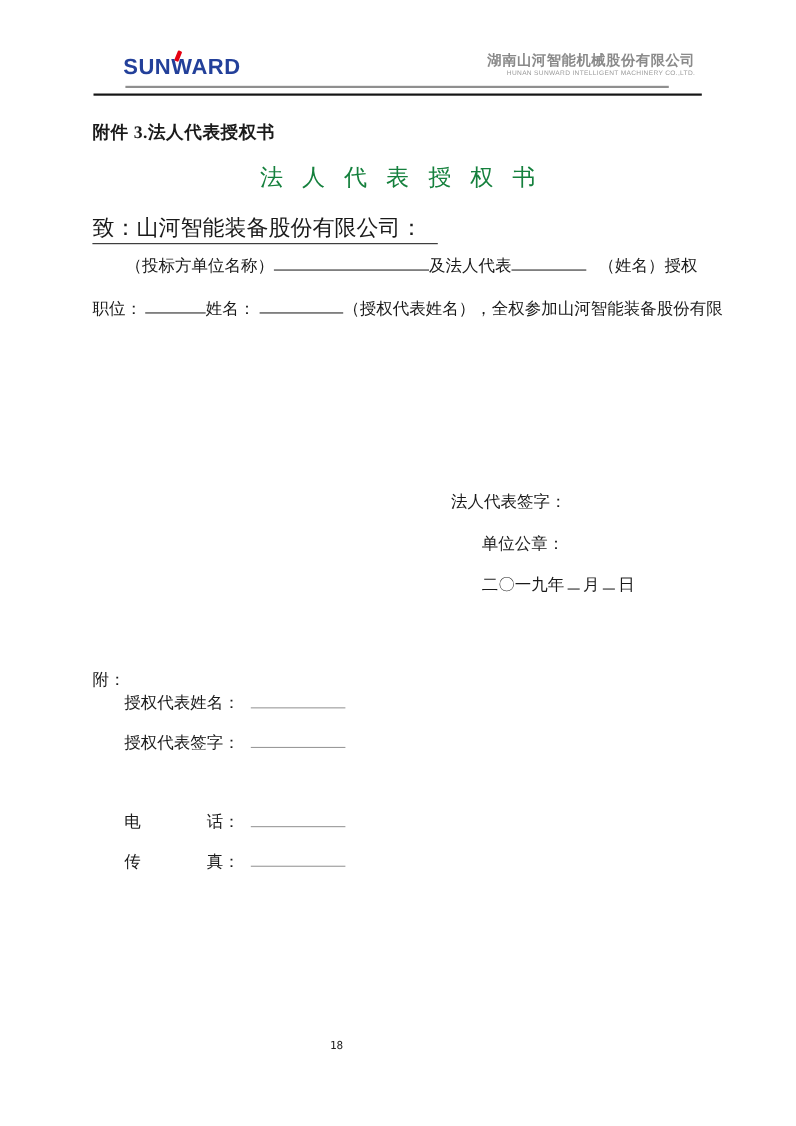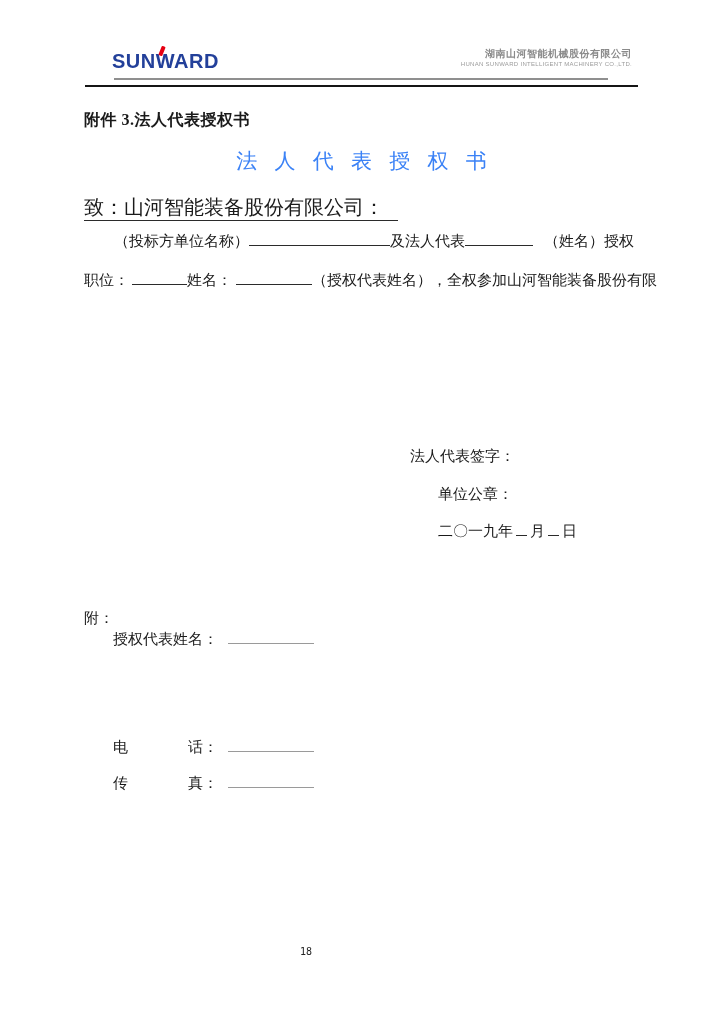--- a/index.html
+++ b/index.html
@@ -19,37 +19,37 @@
     color:#23409a;font-style:normal;
   }
   .logo-accent{
     position:absolute;left:48px;top:-4px;width:4px;height:10px;
     background:#e60012;border-radius:1px;
     transform:rotate(22deg);
   }
   .company{position:absolute;right:92px;top:48px;text-align:right;line-height:1.1;}
   .company-cn{
     font-family:"Liberation Sans","DejaVu Sans",sans-serif;
-    font-weight:bold;font-size:10px;color:#8a8a8a;letter-spacing:.5px;
+    font-weight:bold;font-size:13px;color:#8a8a8a;letter-spacing:.5px;
   }
   .company-en{
     font-family:"Liberation Sans","DejaVu Sans",sans-serif;
     font-size:6px;color:#9b9b9b;letter-spacing:.3px;margin-top:2px;
   }
   .rule-thin{position:absolute;left:114px;top:78px;width:494px;height:2px;background:#8f8f8f;}
   .rule-thick{position:absolute;left:85px;top:85px;width:553px;height:2px;background:#151515;}
 
   
   .attachment-heading{
     position:absolute;left:84px;top:110px;
     font-size:16px;font-weight:bold;letter-spacing:.5px;
   }
   .doc-title{
     position:absolute;left:0;top:147px;width:724px;text-align:center;
-    font-size:21px;word-spacing:10px;letter-spacing:1px;color:#3b82f6;
+    font-size:21px;word-spacing:10px;letter-spacing:1px;color:#15803d;
   }
   .salutation{position:absolute;left:84px;top:194px;font-size:20px;}
   .salutation .u{border-bottom:1.5px solid #2b2b2b;padding:0 14px 2px 0;}
 
   .bodyline{position:absolute;left:84px;font-size:15px;white-space:nowrap;}
   .l1{top:231px;}
   .l2{top:270px;}
   .l3{top:308px;}
   .indent{display:inline-block;width:30px;}
   .blank{display:inline-block;height:14px;border-bottom:1.2px solid #2b2b2b;vertical-align:baseline;}
@@ -113,20 +113,23 @@
   <div class="sig-line sig-sign">法人代表签字：</div>
   <div class="sig-line sig-seal">单位公章：</div>
   <div class="sig-line sig-date">
     <span>二〇一九年</span><span class="b-date"></span><span>月</span><span class="b-date"></span><span>日</span>
   </div>
 
   <div class="appendix-heading">附：</div>
   <div class="att-row att-0">
     <span>授权代表姓名：</span><span class="b-gray"></span>
   </div>
+  <div class="att-row att-1">
+    <span>授权代表签字：</span><span class="b-gray"></span>
+  </div>
   <div class="att-row att-3">
     <span>电　　　　话：</span><span class="b-gray"></span>
   </div>
   <div class="att-row att-4">
     <span>传　　　　真：</span><span class="b-gray"></span>
   </div>
 
   <div class="page-number">18</div>
 
 </div>

